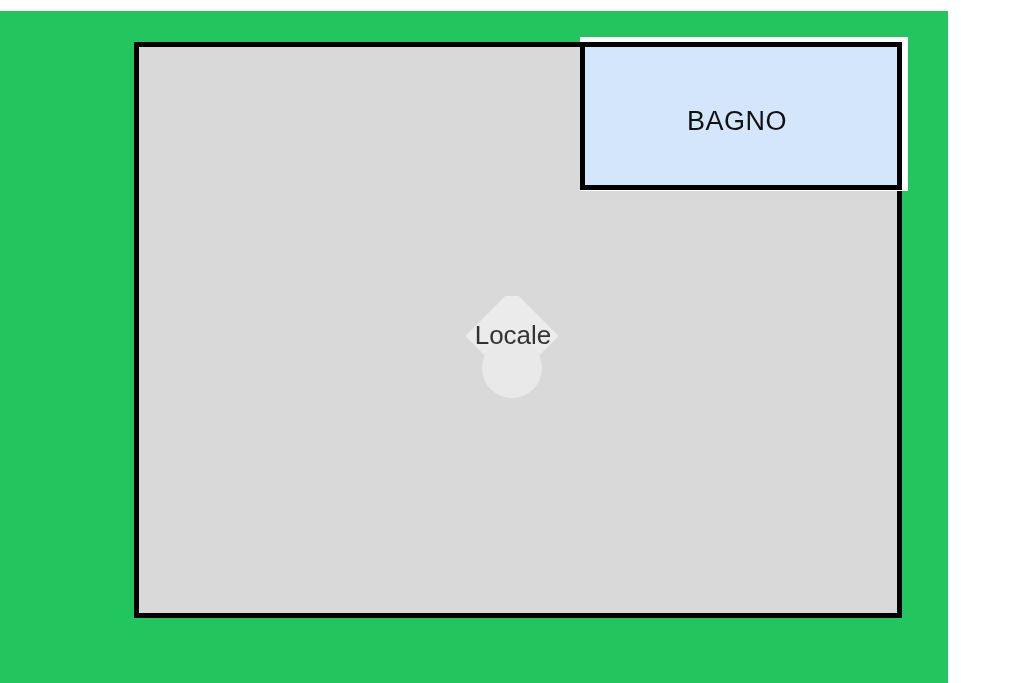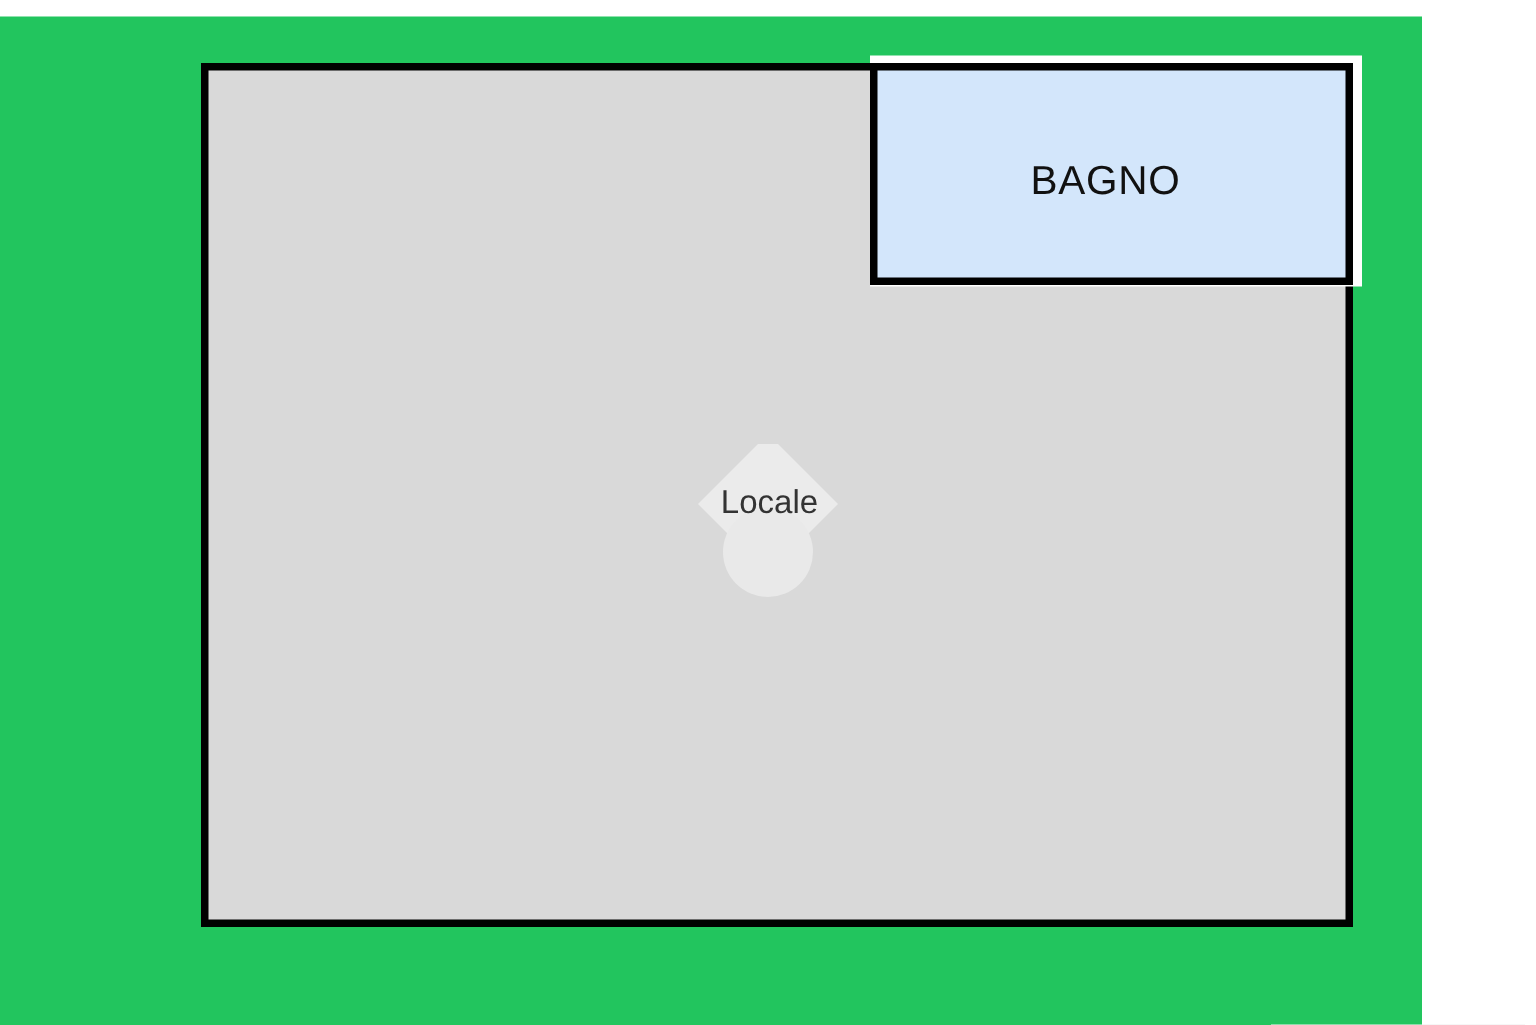--- a/index.html
+++ b/index.html
@@ -66,21 +66,21 @@
   .label-bagno {
     left: 737px;
     top: 110px;
     font-size: 27px;
     letter-spacing: 0.5px;
     color: #111111;
   }
   .label-locale {
     left: 513px;
     top: 324px;
-    font-size: 22px;
+    font-size: 26px;
     color: #333333;
     z-index: 4;
   }
 
   
   .watermark {
     position: absolute;
     left: 512px;
     top: 345px;
     width: 120px;

